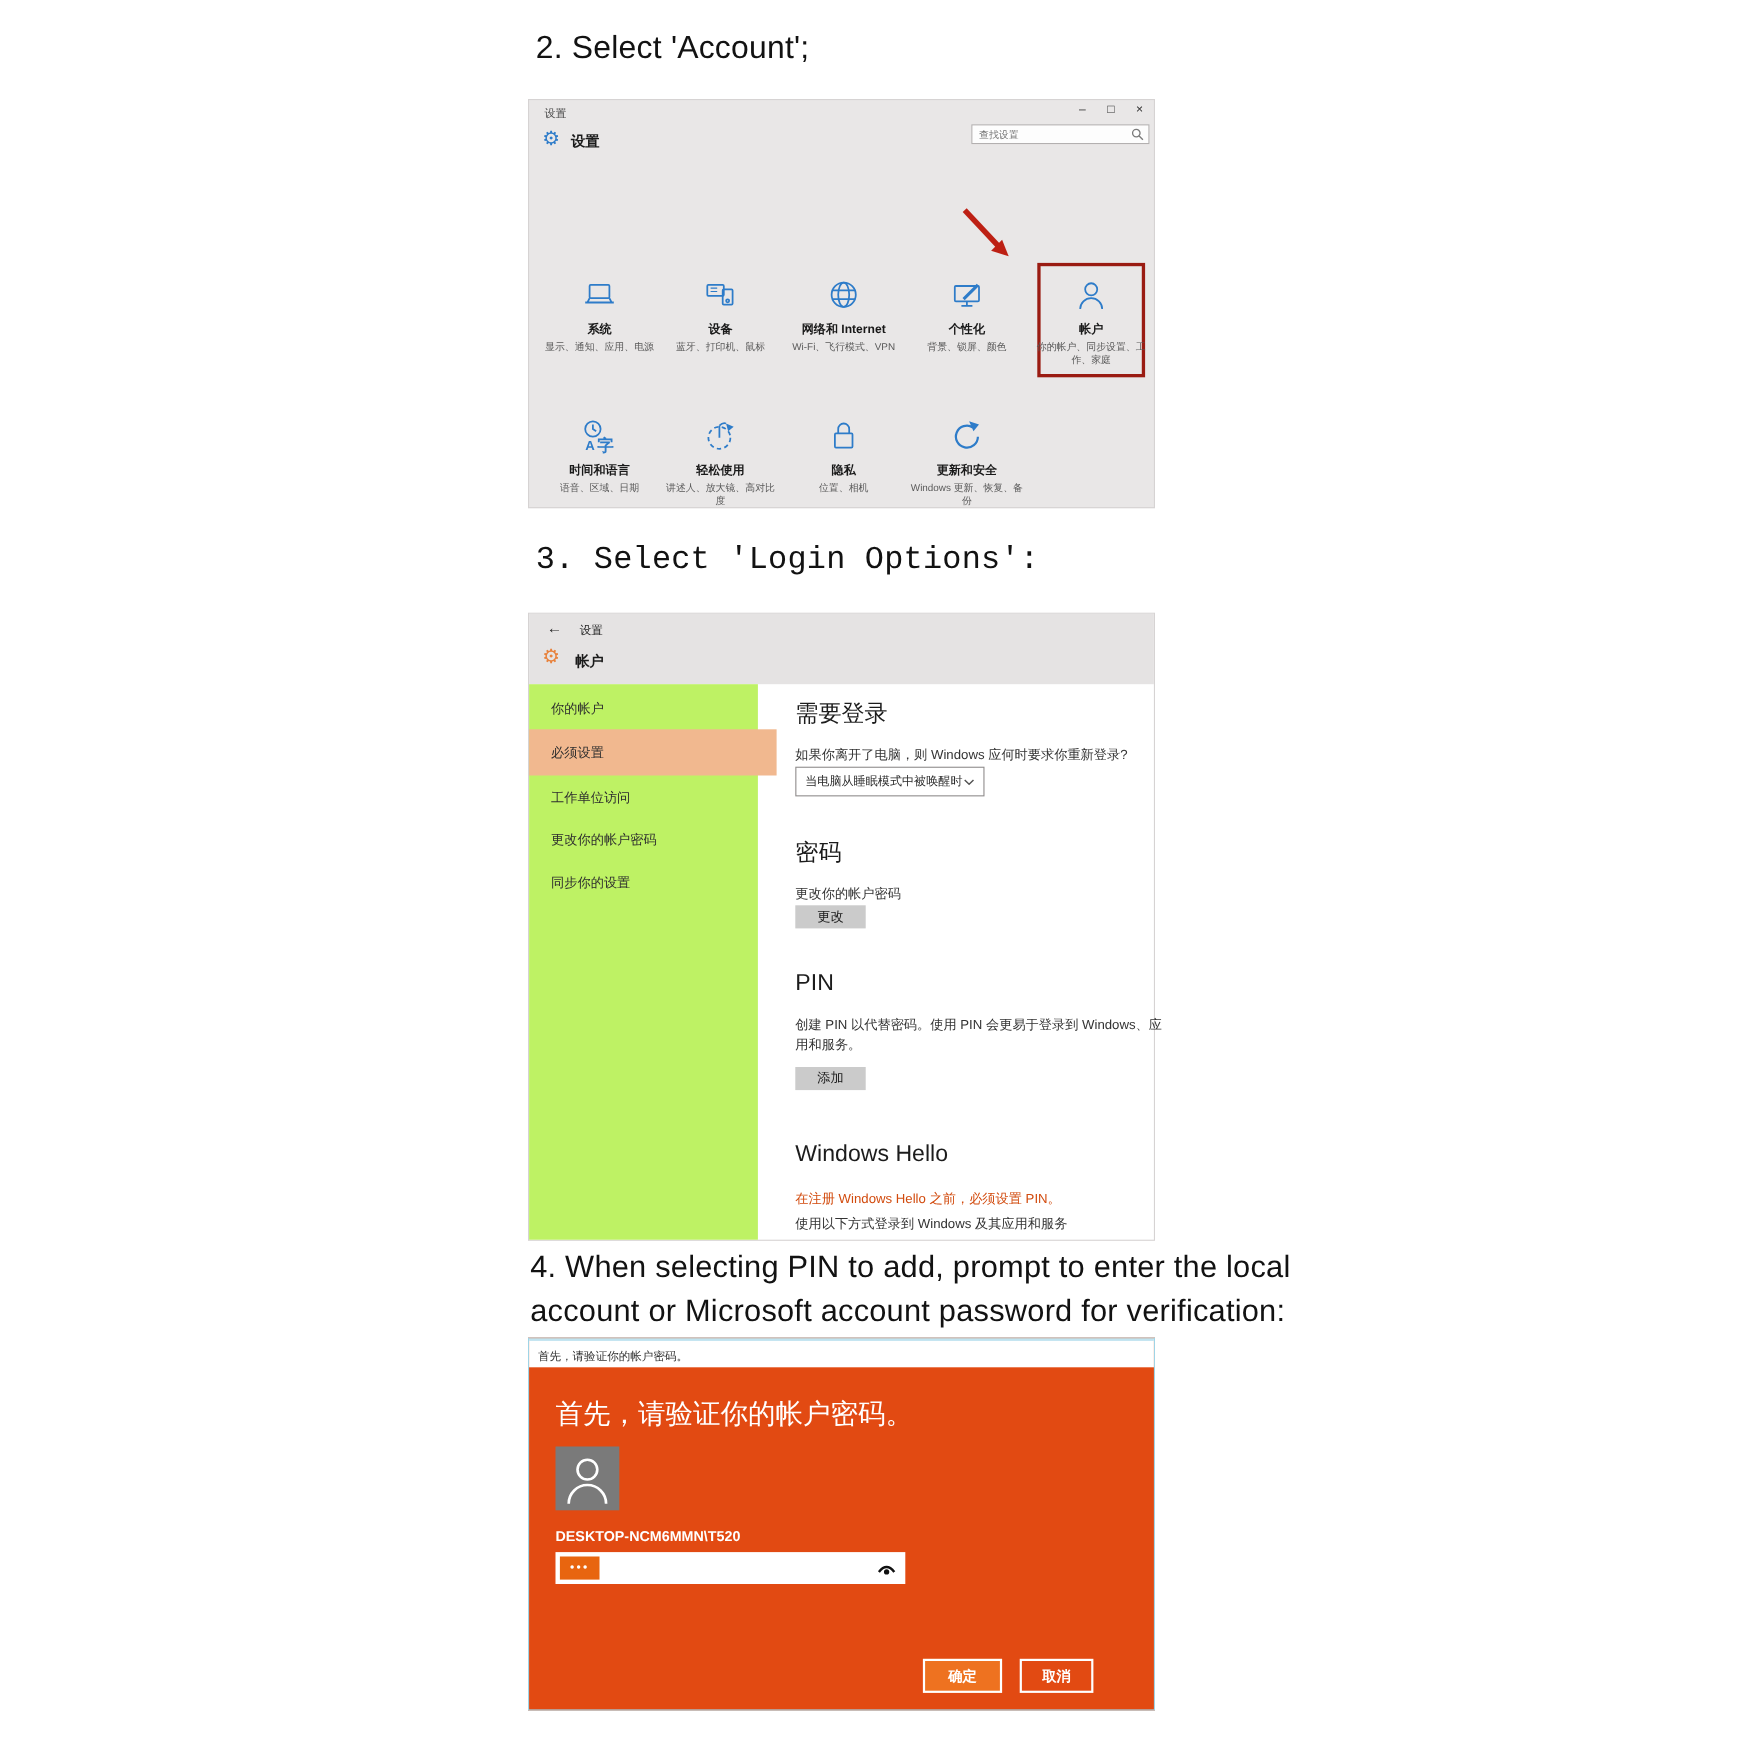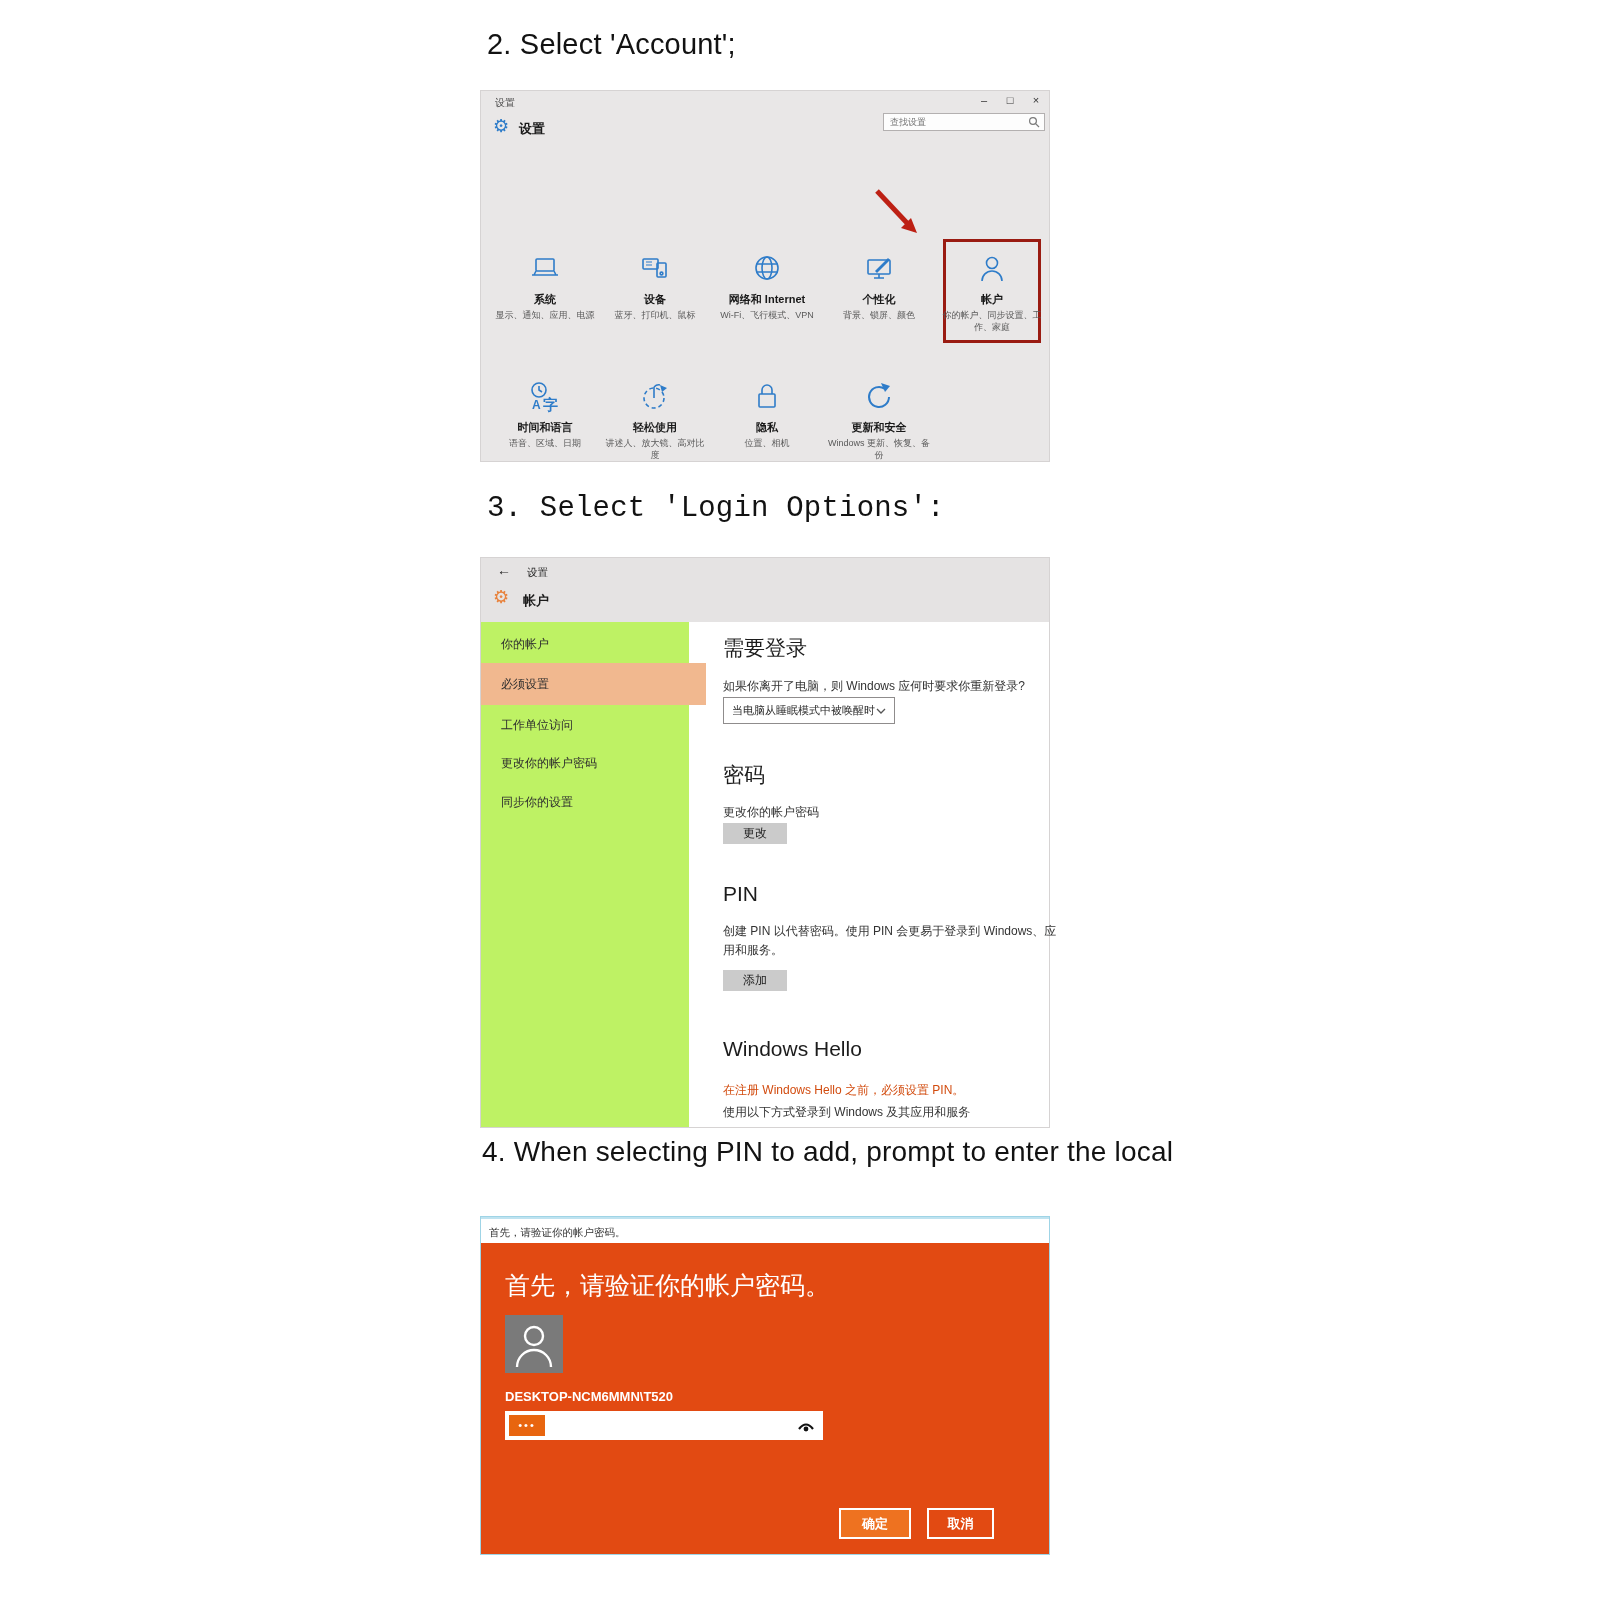--- a/index.html
+++ b/index.html
@@ -222,20 +222,21 @@
   <div class="main-t" style="top:364px; width:335px; line-height:1.55;">创建 PIN 以代替密码。使用 PIN 会更易于登录到 Windows、应用和服务。</div>
   <div class="gray-btn" style="top:412px;">添加</div>
 
   <div class="main-h" style="top:479px;">Windows Hello</div>
   <div id="wh-warn">在注册 Windows Hello 之前，必须设置 PIN。</div>
   <div class="main-t" style="top:546px;">使用以下方式登录到 Windows 及其应用和服务</div>
 </div>
 
 <div class="step-head" style="left:482px; top:1132px; font-size:28px; line-height:40px;">
   <div>4. When selecting PIN to add, prompt to enter the local</div>
+  <div>account or Microsoft account password for verification:</div>
 </div>
 
 <div id="dlg">
   <div id="dlg-titlebar">
     <span>首先，请验证你的帐户密码。</span>
   </div>
   <div id="dlg-head">首先，请验证你的帐户密码。</div>
   <div id="dlg-avatar">
     <svg width="58" height="58" viewBox="0 0 58 58" fill="none" stroke="#ffffff" stroke-width="2.4">
       <circle cx="29" cy="21" r="9"></circle>

